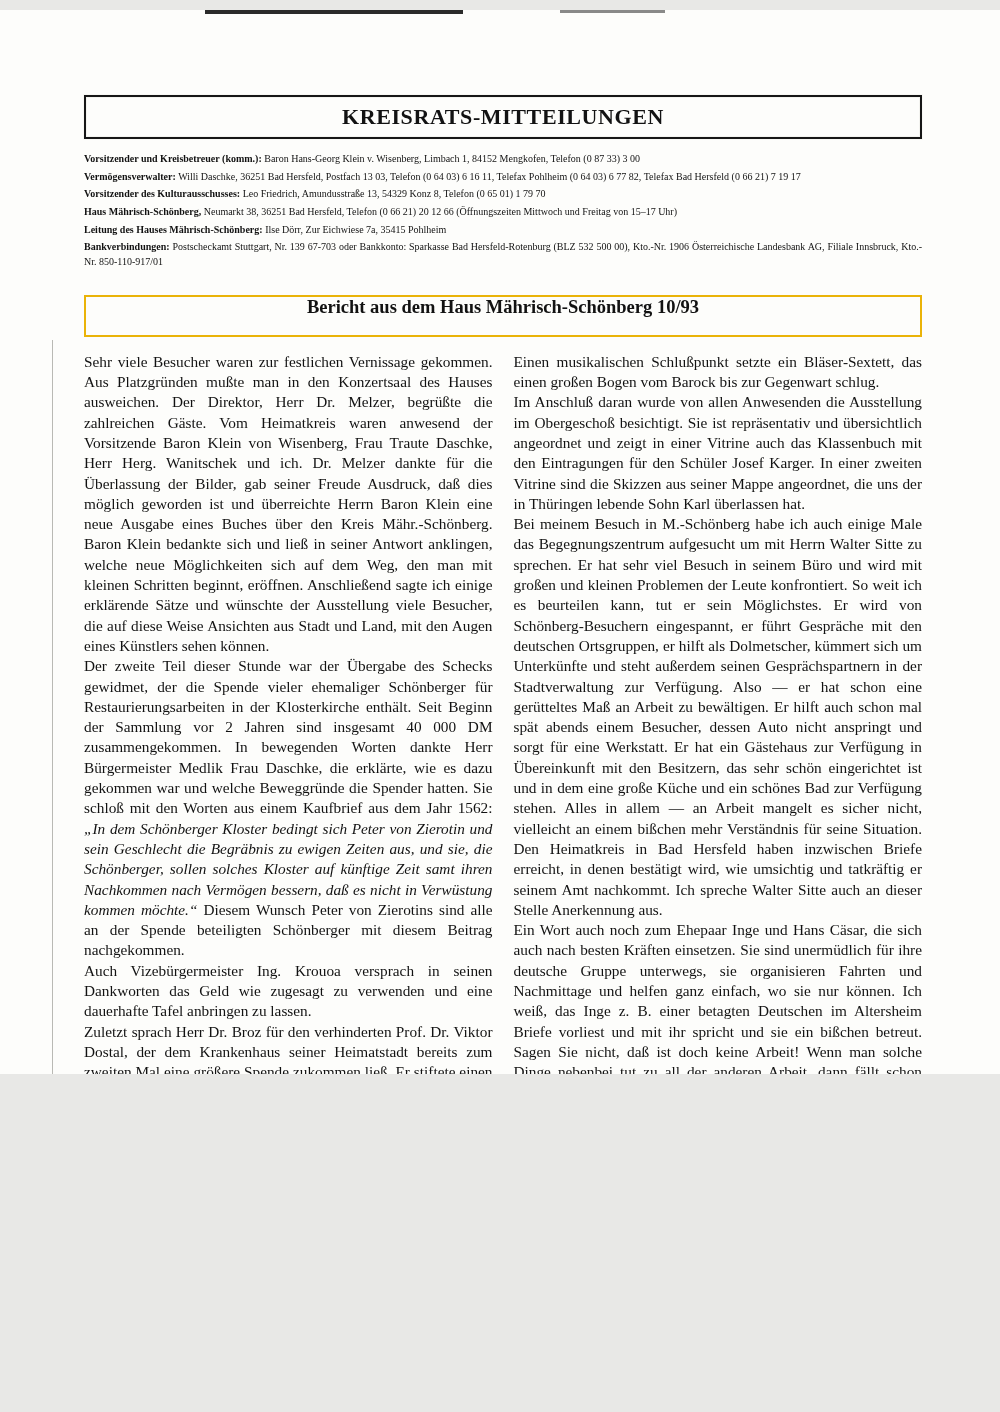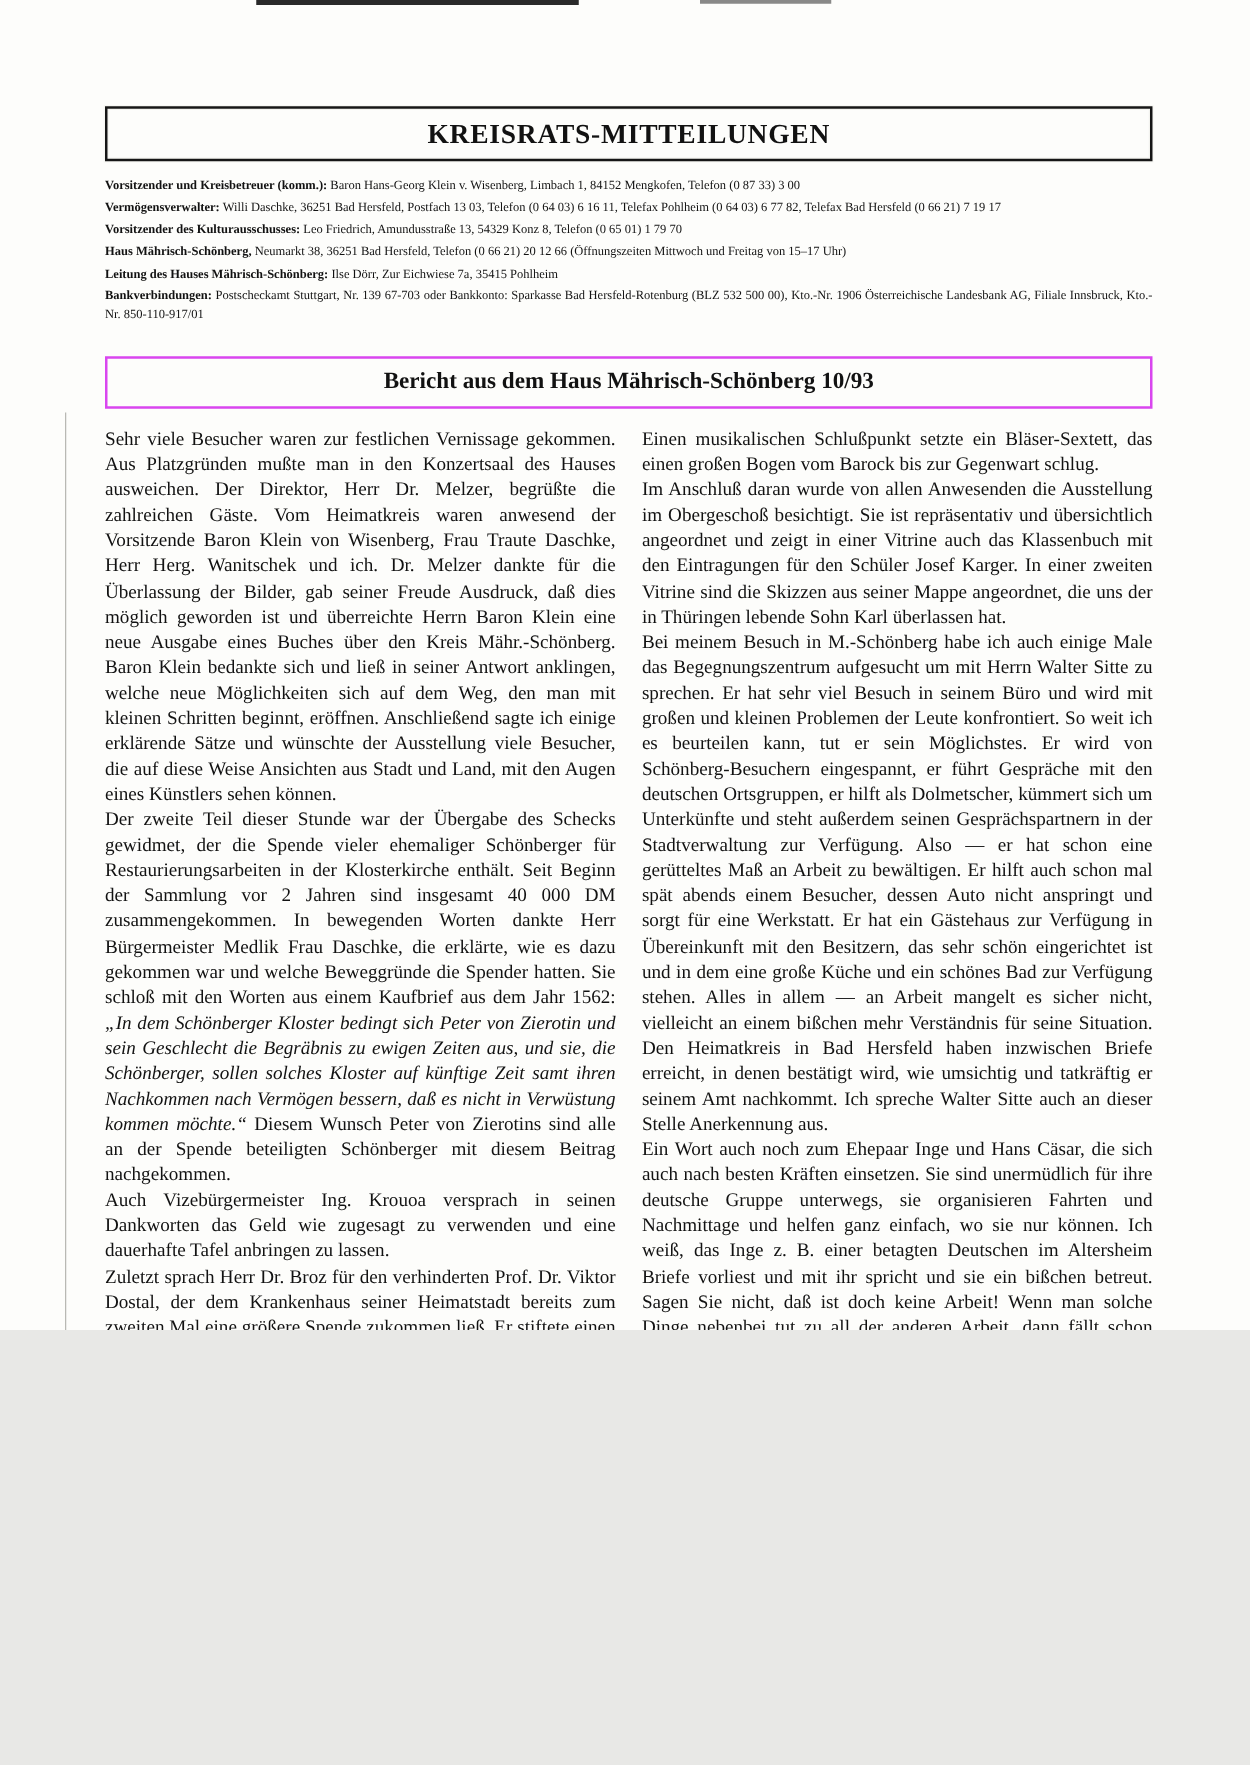--- a/index.html
+++ b/index.html
@@ -1,20 +1,20 @@
 <!DOCTYPE html>
 <html lang="de"><head>
 <meta charset="utf-8">
 <style>
   html, body { margin: 0; padding: 0; background: #e8e8e6; }
   .page {
     position: relative;
     width: 1000px;
     height: 1064px;
-    margin: 0 auto;
+    margin: 10px auto;
     background: #fdfdfb;
     color: #121212;
     font-family: "Liberation Serif", "DejaVu Serif", serif;
     overflow: hidden;
   }
   .artifact-top-a {
     position: absolute; top: 0; left: 205px; width: 258px; height: 4px;
     background: #2a2a2a;
   }
   .artifact-top-b {
@@ -41,23 +41,23 @@
   .contacts {
     margin-top: 13px;
     font-size: 10px;
     line-height: 1.42;
     text-align: justify;
   }
   .contacts p { margin: 0 0 3.5px 0; }
   .contacts .lbl { font-weight: bold; }
   .section-box {
     margin-top: 26px;
-    border: 2px solid #d946ef;
+    border: 2px solid #eab308;
     height: 38px;
-    display: flex; align-items: center; justify-content: center;
+    display: flex; align-items: flex-start; justify-content: center;
   }
   .section-title {
     margin: 0;
     font-size: 18.5px; font-weight: bold;
   }
   .columns {
     margin-top: 15px;
     display: flex;
     gap: 21px;
   }

